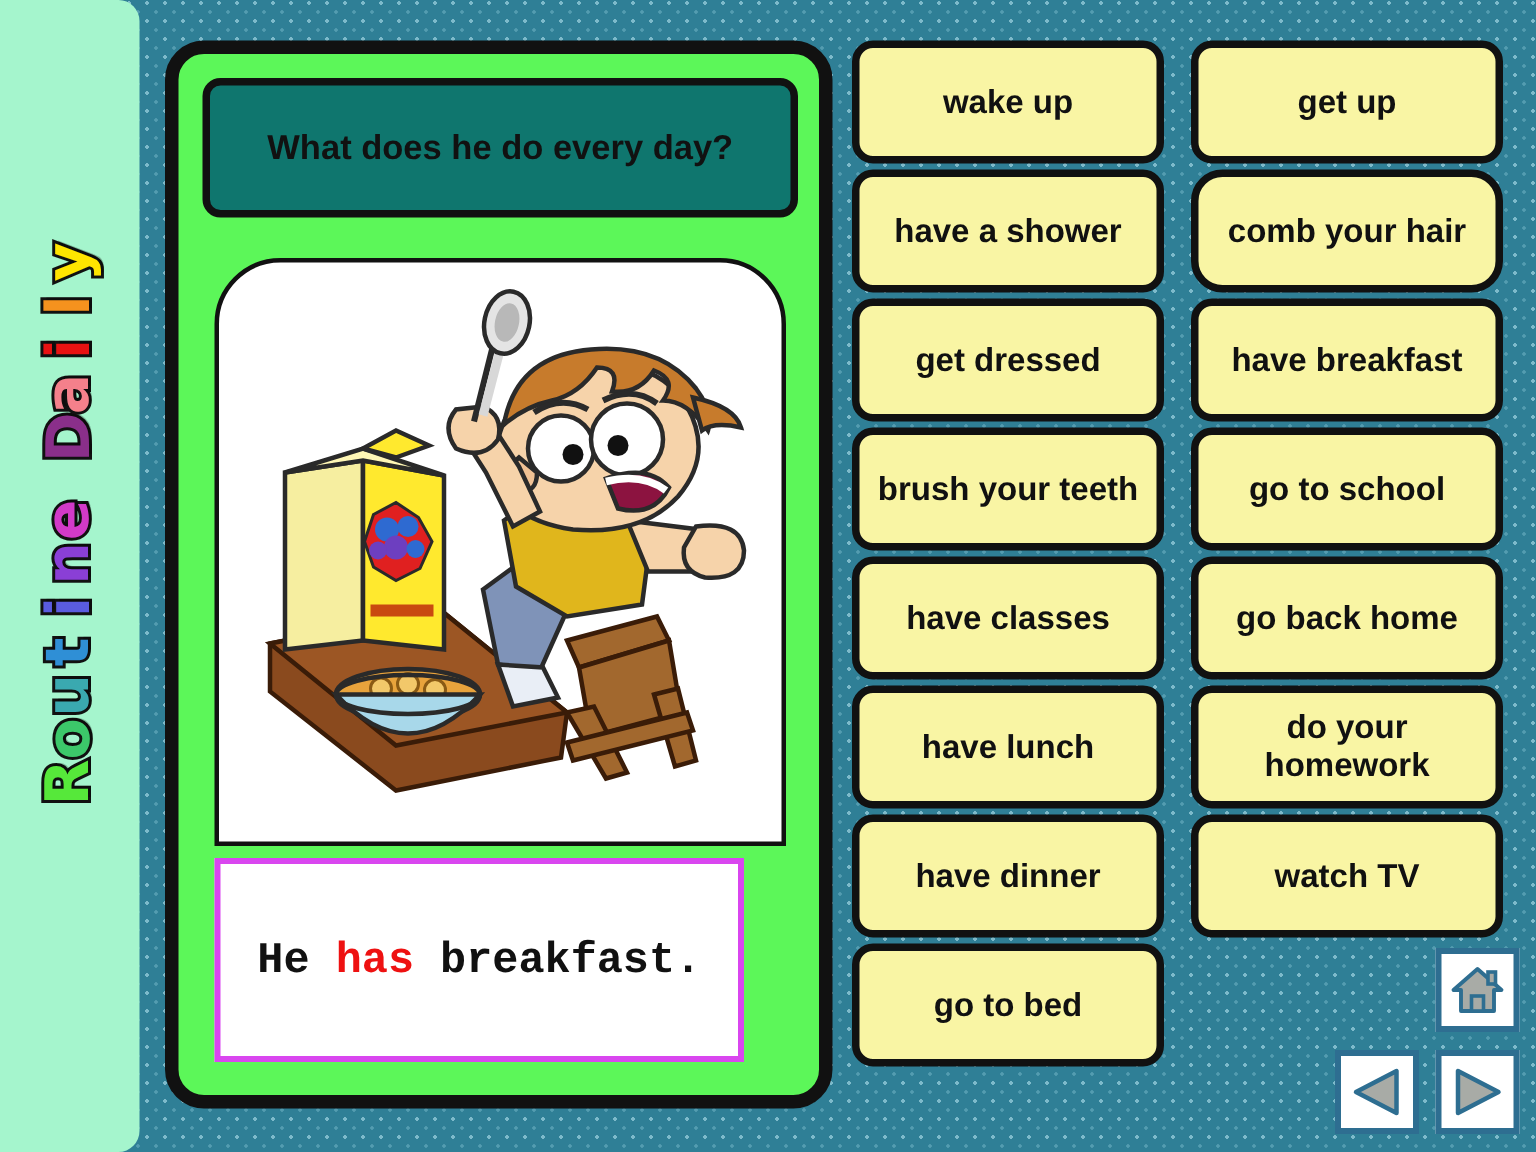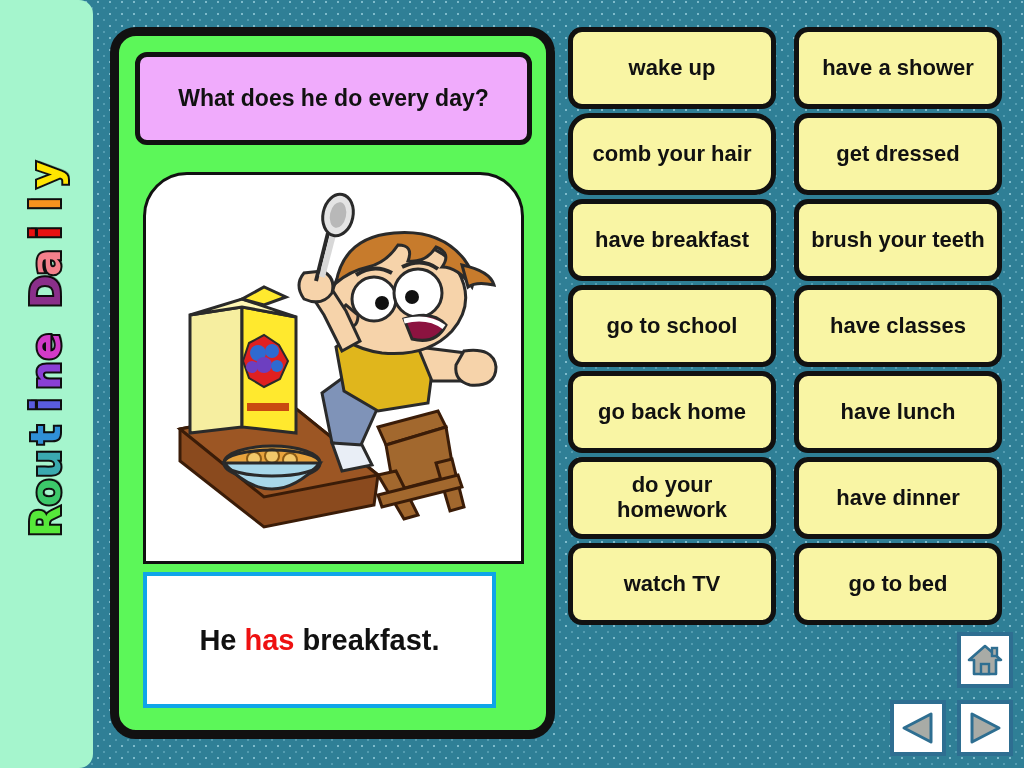--- a/index.html
+++ b/index.html
@@ -73,21 +73,21 @@
     border: 9px solid #111111;
     border-radius: 26px;
     box-sizing: border-box;
   }
   #question-box {
     position: absolute;
     left: 16px;
     top: 16px;
     width: 397px;
     height: 93px;
-    background: #f0abfc;
+    background: #0f766e;
     border: 5px solid #111111;
     border-radius: 12px;
     box-sizing: border-box;
     display: flex;
     align-items: center;
     justify-content: center;
     text-align: center;
   }
   #question-text {
     font-size: 23px;
@@ -108,25 +108,26 @@
     box-sizing: border-box;
     overflow: hidden;
   }
   #sentence-box {
     position: absolute;
     left: 24px;
     top: 536px;
     width: 353px;
     height: 136px;
     background: #ffffff;
-    border: 4px solid #0ea5e9;
-    box-sizing: border-box;
-    display: flex;
-    align-items: center;
-    justify-content: center;
+    border: 4px solid #d946ef;
+    box-sizing: border-box;
+    display: flex;
+    align-items: center;
+    justify-content: center;
+    font-family: Liberation Mono, monospace;
   }
   #sentence-text {
     font-size: 29px;
     font-weight: bold;
     color: #111111;
   }
   #sentence-text .hl { color: #ee1111; }
 
   
   #button-grid {
@@ -311,20 +312,21 @@
     <div id="sentence-box">
       <div id="sentence-text">
         <span>He </span><span class="hl">has</span><span> breakfast.</span>
       </div>
     </div>
 
   </div>
 
   <div id="button-grid">
       <div class="act-btn" style="background: rgb(249, 245, 164);">wake up</div>
+      <div class="act-btn" style="background: rgb(249, 245, 164);">get up</div>
       <div class="act-btn" style="background: rgb(249, 245, 164);">have a shower</div>
       <div class="act-btn" style="background: rgb(249, 245, 164); border-radius: 21px;">comb your hair</div>
       <div class="act-btn" style="background: rgb(249, 245, 164); text-align: center;">get dressed</div>
       <div class="act-btn" style="background: rgb(249, 245, 164);">have breakfast</div>
       <div class="act-btn" style="background: rgb(249, 245, 164);">brush your teeth</div>
       <div class="act-btn" style="background: rgb(249, 245, 164);">go to school</div>
       <div class="act-btn" style="background: rgb(249, 245, 164);">have classes</div>
       <div class="act-btn" style="background: rgb(249, 245, 164);">go back home</div>
       <div class="act-btn" style="background: rgb(249, 245, 164);">have lunch</div>
       <div class="act-btn" style="background: rgb(249, 245, 164);">do your homework</div>

